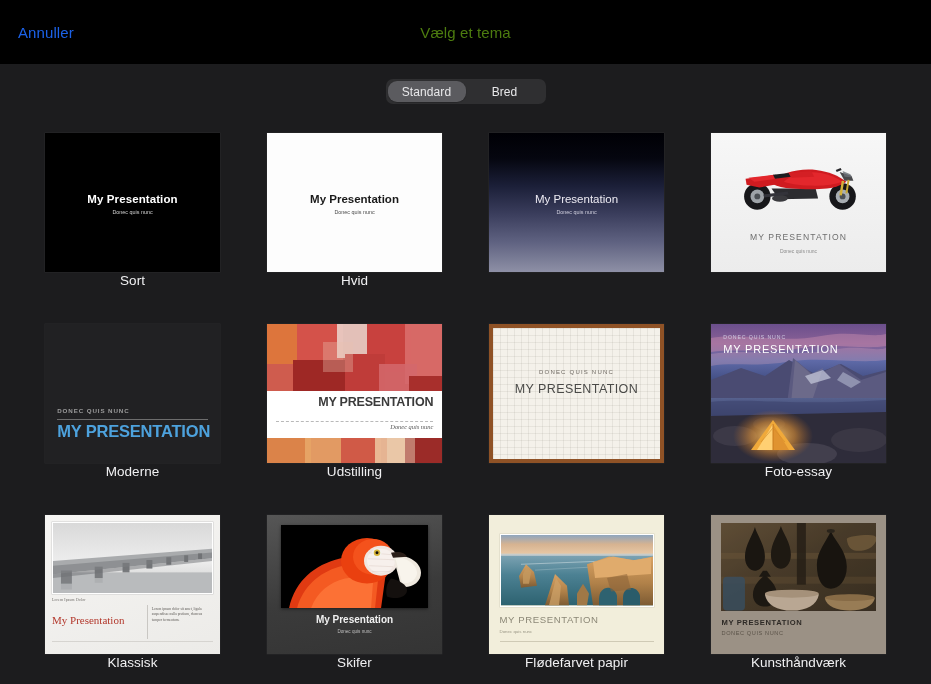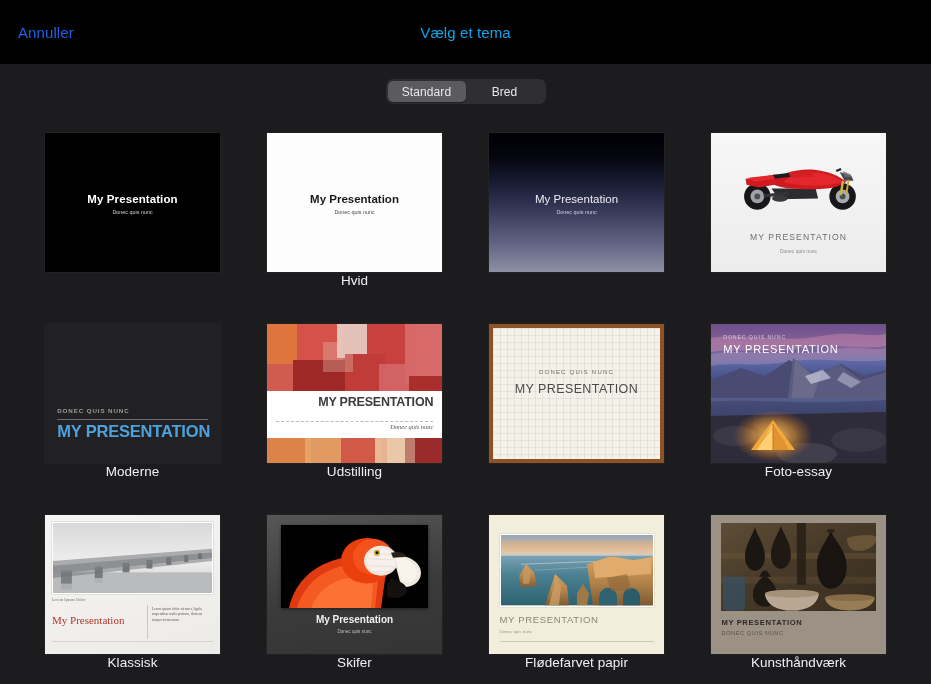--- a/index.html
+++ b/index.html
@@ -31,21 +31,21 @@
     letter-spacing: .1px;
     cursor: pointer;
     background: none;
     border: none;
     font-family: inherit;
     text-align: center;
   }
   #window-title {
     width: 100%;
     text-align: center;
-    color: #0ea5e9;
+    color: #4d7c0f;
     font-size: 15px;
     letter-spacing: .1px;
   }
 
   
   #segbar {
     height: 55px;
     display: flex;
     align-items: center;
     justify-content: center;
@@ -66,20 +66,21 @@
     padding: 0 13px;
     font-size: 12px;
     color: #e8e8ea;
     border-radius: 5px;
     cursor: pointer;
     letter-spacing: .1px;
   }
   .seg.active {
     background: #5b5b5f;
     box-shadow: 0 .5px 1px rgba(0,0,0,.35);
+    border-radius: 9px;
   }
 
   
   #grid {
     position: relative;
     padding: 0 45px;
     display: grid;
     grid-template-columns: repeat(4, 175px);
     justify-content: space-between;
     row-gap: 0;
@@ -300,20 +301,21 @@
 
 <div id="grid">
 
   <div class="cell">
     <div class="thumb-wrap">
       <div class="thumb t-sort">
         <div class="ctr ttl">My Presentation</div>
         <div class="ctr sub">Donec quis nunc</div>
       </div>
     </div>
+    <div class="cell-label">Sort</div>
   </div>
 
   <div class="cell">
     <div class="thumb-wrap">
       <div class="thumb t-hvid">
         <div class="ctr ttl">My Presentation</div>
         <div class="ctr sub">Donec quis nunc</div>
       </div>
     </div>
     <div class="cell-label">Hvid</div>

